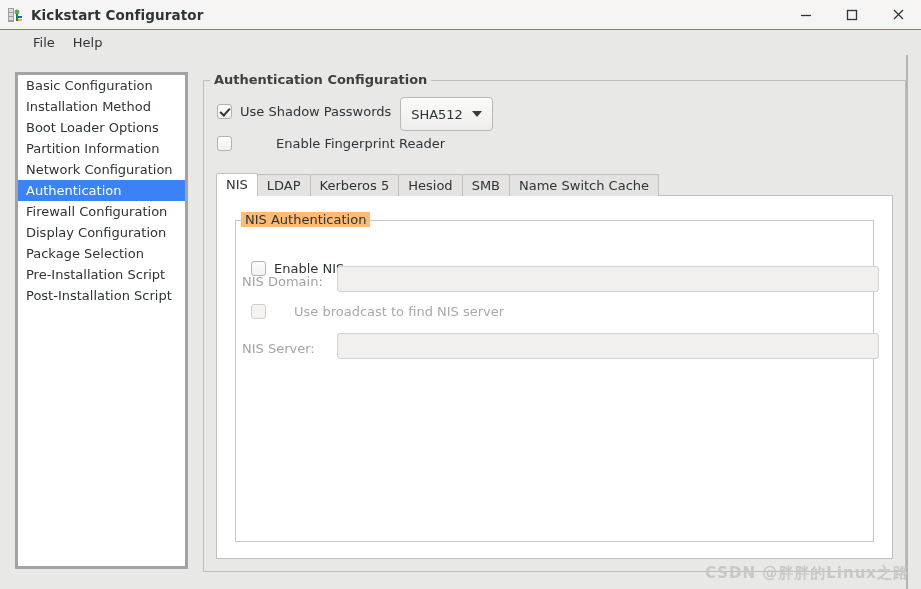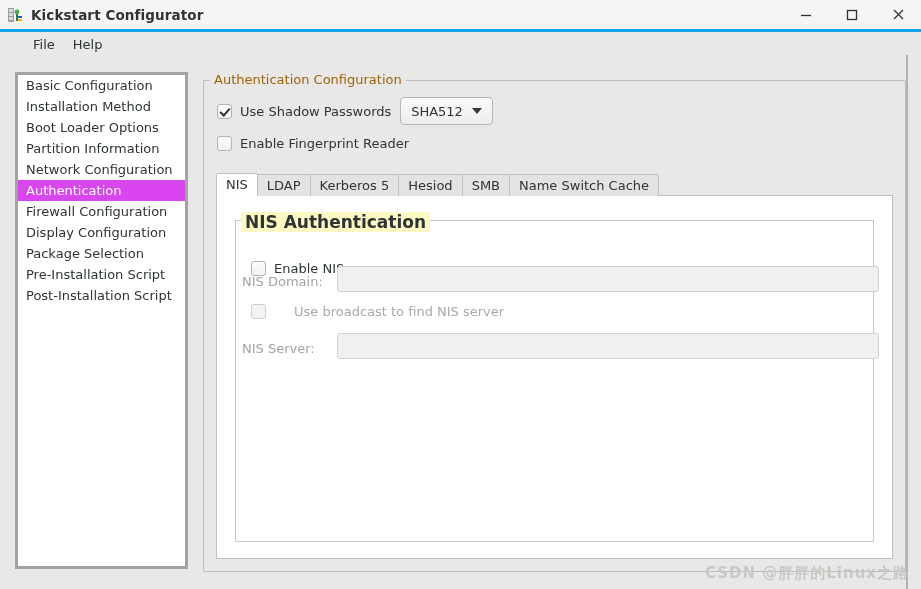--- a/index.html
+++ b/index.html
@@ -14,21 +14,21 @@
     font-size: 13px;
     color: #2a2a2a;
     overflow: hidden;
     position: relative;
   }
 
   
   .titlebar {
     height: 29px;
     background: #f6f5f4;
-    border-bottom: 3px solid #0ea5e9;
+    border-bottom: 1px solid #0ea5e9;
     display: flex;
     align-items: center;
     position: relative;
   }
   .title-icon {
     width: 18px;
     height: 18px;
     margin-left: 6px;
     margin-right: 7px;
     position: relative;
@@ -99,21 +99,21 @@
   .side-item {
     height: 21px;
     line-height: 21px;
     padding-left: 8px;
     font-size: 13px;
     color: #2e3436;
     white-space: nowrap;
     cursor: default;
   }
   .side-item.selected {
-    background: #d946ef;
+    background: #3b82f6;
     color: #ffffff;
   }
 
   
   .groupbox {
     position: absolute;
     left: 203px;
     top: 17px;
     width: 703px;
     height: 500px;
@@ -129,22 +129,22 @@
     border-radius: 1px;
     box-sizing: border-box;
   }
   .gb-title {
     position: absolute;
     left: 7px;
     top: 0px;
     background: #e8e8e6;
     padding: 0 4px;
     font-size: 13px;
-    font-weight: normal;
-    color: #a16207;
+    font-weight: bold;
+    color: #404040;
     z-index: 2;
   }
   .gb-inner {
     position: absolute;
     left: 0; top: 8px; right: 0; bottom: 0;
     z-index: 1;
   }
 
   
   .chk-row {
@@ -180,21 +180,21 @@
   }
   .chk-label { font-size: 13px; color: #2e3436; white-space: nowrap; }
   .chk-label.disabled { color: #a9a9a7; }
 
   
   .combo {
     position: absolute;
     left: 400px;
     top: 96px;
     width: 93px;
-    height: 28px;
+    height: 34px;
     border: 1px solid #b9b7b5;
     border-radius: 4px;
     background: linear-gradient(to bottom, #fbfbfa, #eeedec);
     box-sizing: border-box;
     display: flex;
     align-items: center;
     justify-content: center;
     cursor: default;
   }
   .combo-text { font-size: 13px; color: #2e3436; margin-right: 9px; }
@@ -268,24 +268,24 @@
   .ig-frame {
     position: absolute;
     left: 0; top: 8px; right: 0; bottom: 0;
     border: 1px solid #c9c7c5;
     box-sizing: border-box;
   }
   .ig-title {
     position: absolute;
     left: 6px;
     top: 0;
-    background: #fef9c3;
+    background: #fdba74;
     padding: 0 4px;
-    font-size: 17px;
-    font-weight: bold;
+    font-size: 13px;
+    font-weight: normal;
     color: #2e3436;
     z-index: 2;
   }
   .ig-inner { position: absolute; left: 0; top: 8px; right: 0; bottom: 0; z-index: 1; }
 
   .field-label {
     position: absolute;
     font-size: 13px;
     color: #a4a3a1;
     white-space: nowrap;
@@ -397,21 +397,21 @@
       <div class="chk-row" style="left:14px; top:24px;">
         <span class="chk checked"></span>
         <span class="chk-label">Use Shadow Passwords</span>
       </div>
 
       <div class="combo" style="left:197px; top:17px;">
         <span class="combo-text">SHA512</span>
         <span class="combo-arrow"></span>
       </div>
 
-      <div class="chk-row" style="left:14px; top:56px;">
+      <div class="chk-row" style="left:14px; top:56px;gap:36px;">
         <span class="chk"></span>
         <span class="chk-label">Enable Fingerprint Reader</span>
       </div>
 
       <div class="tabwrap">
         <div class="tabstrip">
           <div class="tab active">NIS</div>
           <div class="tab">LDAP</div>
           <div class="tab">Kerberos 5</div>
           <div class="tab">Hesiod</div>

